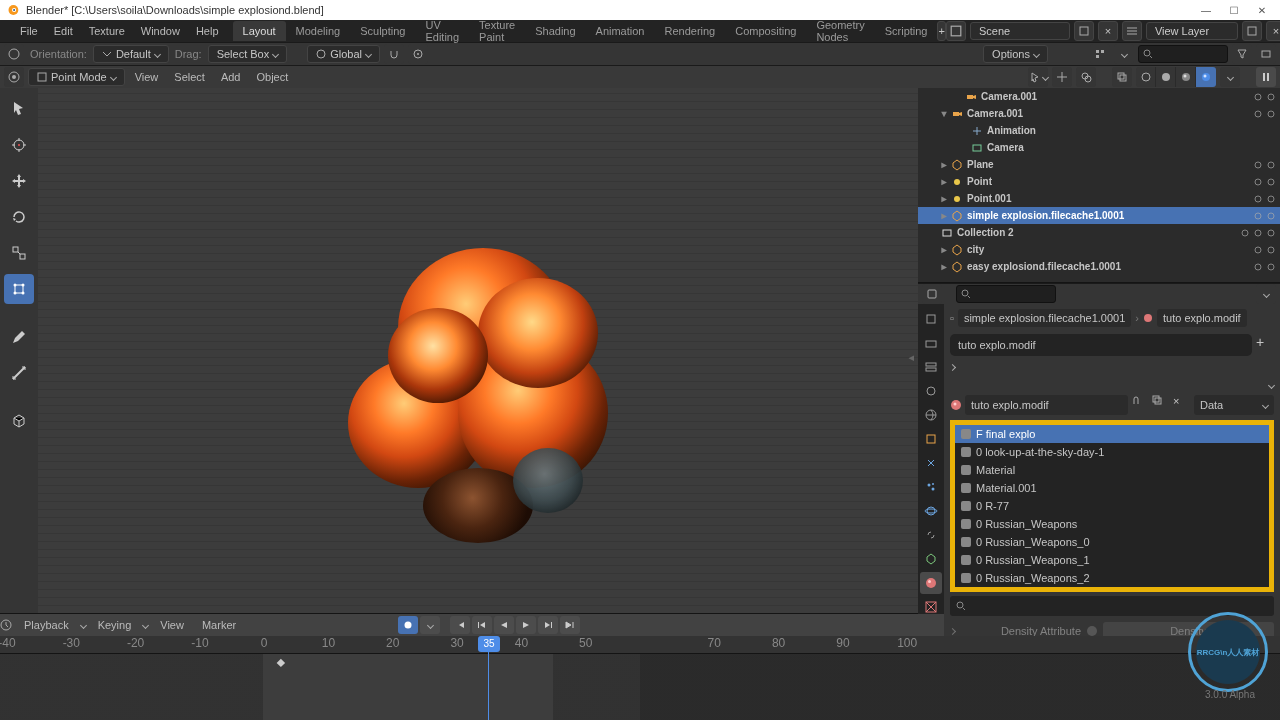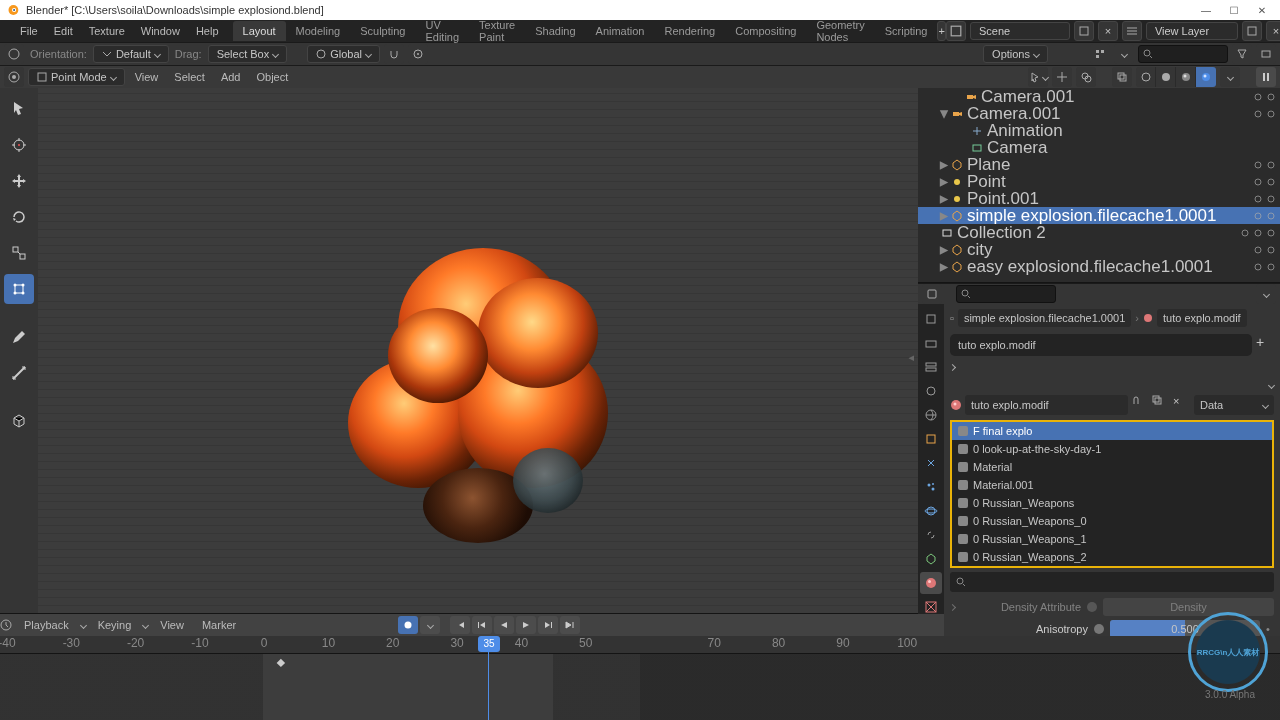--- a/index.html
+++ b/index.html
@@ -42,41 +42,41 @@
 .toolbar .tool { width: 30px; height: 30px; border-radius: 4px; display: flex; align-items: center; justify-content: center; cursor: pointer; }
 .toolbar .tool.active { background: #4772b3; }
 .viewport { flex: 1; position: relative; background: #3b3b3b; background-image: repeating-linear-gradient(0deg,#3c3c3c,#3c3c3c 7px,#363636 7px,#363636 8px), repeating-linear-gradient(90deg,#3c3c3c,#3c3c3c 7px,#363636 7px,#363636 8px); }
 .explosion { position: absolute; left: 300px; top: 150px; width: 280px; height: 310px; }
 .blob { position: absolute; border-radius: 50%; background: radial-gradient(circle at 40% 35%, #ffcc77 0%, #ff7a28 25%, #d24812 45%, #6b2306 65%, #2a1103 82%); filter: blur(0.5px); mix-blend-mode: normal; }
 
 
 .right-col { width: 362px; display: flex; flex-direction: column; background: #2b2b2b; }
 .outliner { flex: 0 0 195px; display: flex; flex-direction: column; border-bottom: 1px solid #141414; }
 .search { background: #1f1f1f; border: 1px solid #111; border-radius: 3px; height: 18px; flex: 0 0 90px; display:flex; align-items:center; padding: 0 4px; }
-.outliner-tree { flex: 1; overflow: hidden; font-size: 17px; }
+.outliner-tree { flex: 1; overflow: hidden; font-size: 10px; font-weight: bold; }
 .tree-row { height: 17px; display: flex; align-items: center; padding-right: 4px; }
 .tree-row.sel { background: #4772b3; color: #fff; }
 .tree-row .indent { display: inline-block; }
 .tree-row .exp { width: 12px; text-align: center; color: #888; }
 .tree-row .oicon { width: 14px; height: 14px; margin-right: 3px; display:flex;align-items:center;justify-content:center; }
 .tree-row .icons-r { margin-left: auto; display: flex; gap: 3px; opacity: 0.7; }
 
 
 .props { flex: 1; display: flex; }
 .prop-tabs { width: 26px; background: #232323; display: flex; flex-direction: column; padding-top: 4px; gap:2px; }
 .prop-tabs .ptab { width: 22px; height: 22px; margin: 0 auto; border-radius: 3px; display: flex; align-items: center; justify-content: center; cursor: pointer; }
 .prop-tabs .ptab.active { background: #4a4a4a; }
 .prop-body { flex: 1; background: #353535; display:flex; flex-direction:column; padding-top:2px; position:relative; }
 .prop-hdr { height: 24px; display: flex; align-items: center; padding: 0 6px; gap:4px; }
 .bc-box { background: #2b2b2b; padding: 0 6px; border-radius:3px; height:18px; display:flex;align-items:center; }
 .name-field { margin: 4px 6px; background: #232323; border-radius: 5px; padding: 3px 8px; height: 22px; display:flex;align-items:center; }
 .mat-row { height: 22px; margin: 4px 6px; display: flex; align-items: center; gap:3px; }
 .mat-row .mat-name { background: #2b2b2b; border-radius: 3px; padding: 2px 6px; flex:1; height:20px; display:flex;align-items:center;}
 .mat-row .mode-sel { background: #2b2b2b; border-radius: 3px; padding: 2px 6px; width:80px; height:20px; display:flex;align-items:center; }
-.mat-list { margin: 0 6px; background: #232323; border: 2px solid #eab308; }
+.mat-list { margin: 0 6px; background: #232323; border: 5px solid #eab308; }
 .mat-list .mi { padding: 3px 6px; display:flex;align-items:center; gap:5px; cursor:pointer; }
 .mat-list .mi .msw { width:10px;height:10px;border-radius:2px;background:#888; }
 .mat-list .mi.sel { background: #4772b3; color:#fff; }
 .mat-search { margin: 4px 6px; background: #232323; border-radius: 3px; padding: 2px 6px; height:20px; display:flex;align-items:center; gap:4px; }
 .shader-row { display:flex; align-items:center; padding: 2px 6px; gap:6px; font-size:11px; }
 .shader-row .lbl { width: 120px; text-align: right; color: #ccc; }
 .shader-row .val { flex:1; background:#545454; border-radius:3px; padding:2px 6px; height:18px; display:flex;align-items:center;justify-content:center; }
 .shader-row .dot { width:10px;height:10px;border-radius:50%;background:#777; }
 .shader-row .slider { background:#545454; position:relative; }
 .shader-row .slider .fill { position:absolute; left:0;top:0;bottom:0; background:#5681c4; border-radius:3px 0 0 3px;}
@@ -753,20 +753,24 @@
             <div class="mi">
               <span class="msw"></span>
               <span>Material</span>
             </div>
             <div class="mi">
               <span class="msw"></span>
               <span>Material.001</span>
             </div>
             <div class="mi">
               <span class="msw"></span>
+              <span>0 R-77</span>
+            </div>
+            <div class="mi">
+              <span class="msw"></span>
               <span>0 Russian_Weapons</span>
             </div>
             <div class="mi">
               <span class="msw"></span>
               <span>0 Russian_Weapons_0</span>
             </div>
             <div class="mi">
               <span class="msw"></span>
               <span>0 Russian_Weapons_1</span>
             </div>

